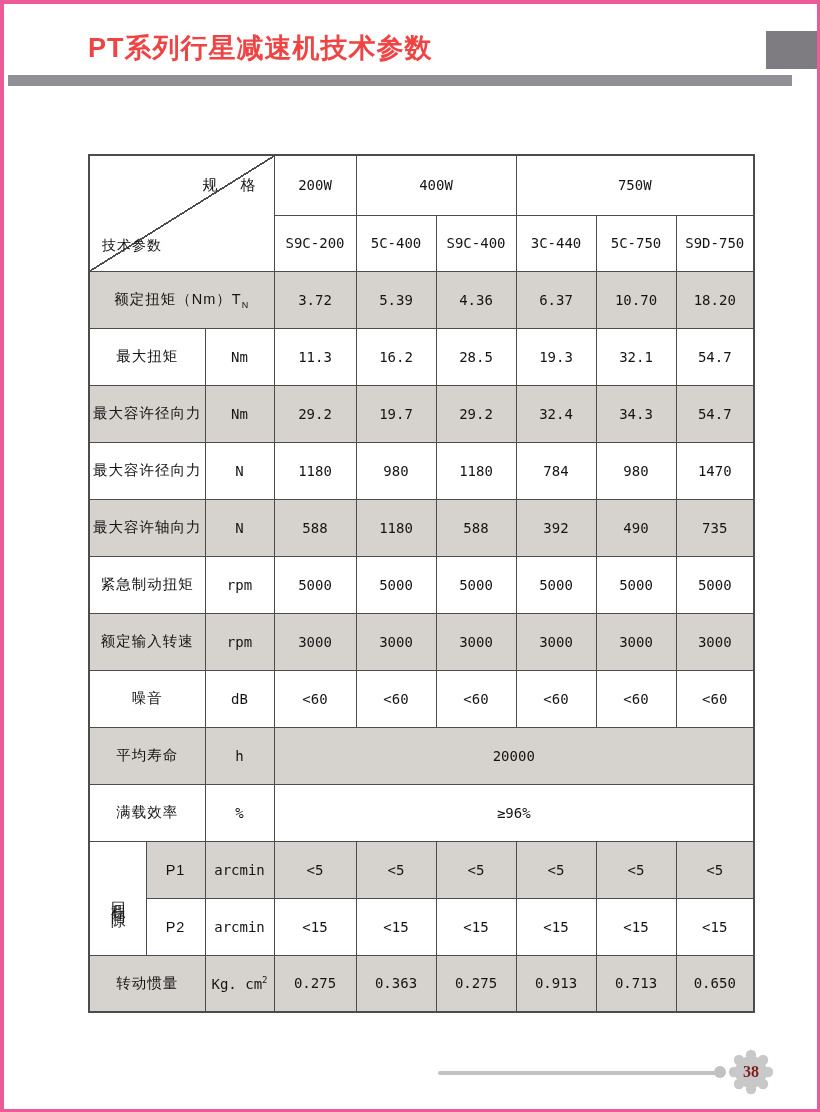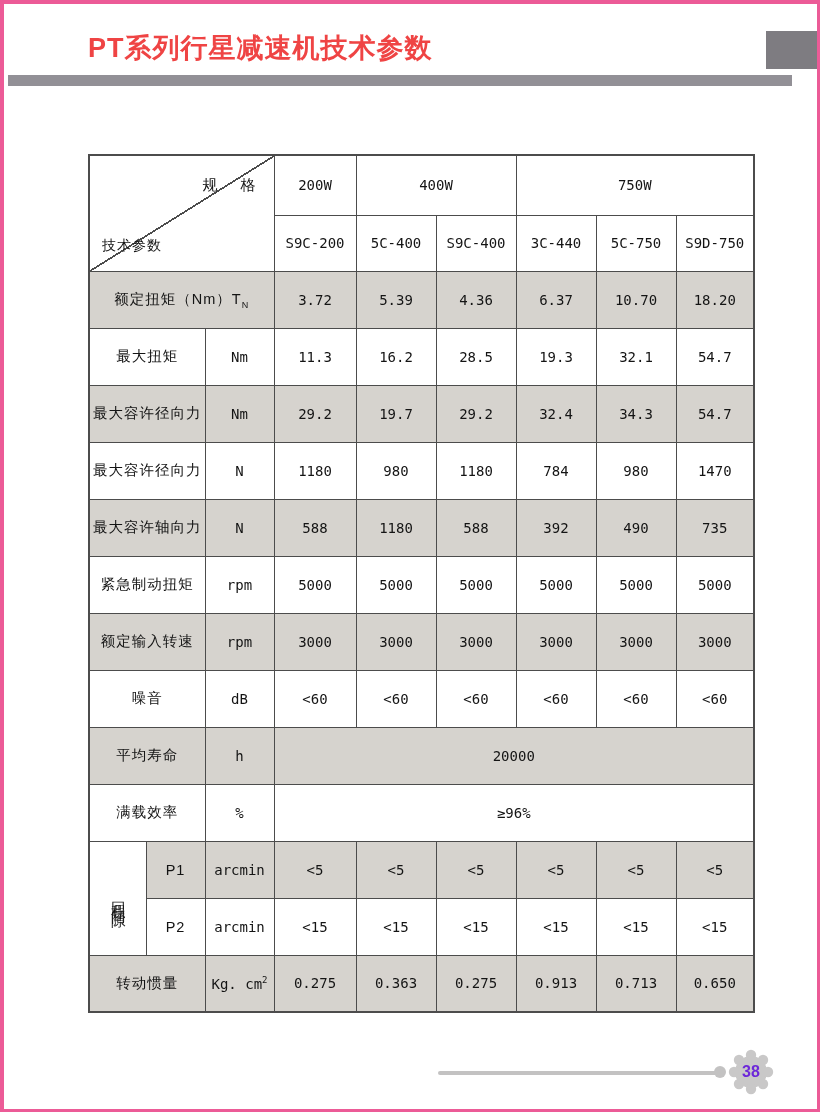--- a/index.html
+++ b/index.html
@@ -33,21 +33,21 @@
   sub.tiny{font-size:9px;}
   sup.tiny{font-size:9px;}
   
   .footer-line{position:absolute;left:434px;top:1067px;width:280px;height:4px;
                background:var(--footer,#c3c2c2);border-radius:2px;}
   .footer-dot{position:absolute;left:710px;top:1062px;width:12px;height:12px;border-radius:50%;
               background:var(--footer,#c3c2c2);}
   .gear-wrap{position:absolute;left:724px;top:1045px;width:46px;height:46px;}
   .gear-wrap svg{position:absolute;inset:0;}
   .page-num{position:absolute;inset:0;display:flex;align-items:center;justify-content:center;
-            font-family:Liberation Sans, sans-serif;font-size:16px;font-weight:bold;color:#6d28d9;}
+            font-family:Liberation Serif, serif;font-size:16px;font-weight:bold;color:#7f1d1d;}
 </style>
 </head>
 <body>
 
 <div class="page">
 
   <div class="title">PT系列行星减速机技术参数</div>
   <div class="header-bar"></div>
   <div class="header-square"></div>
 

